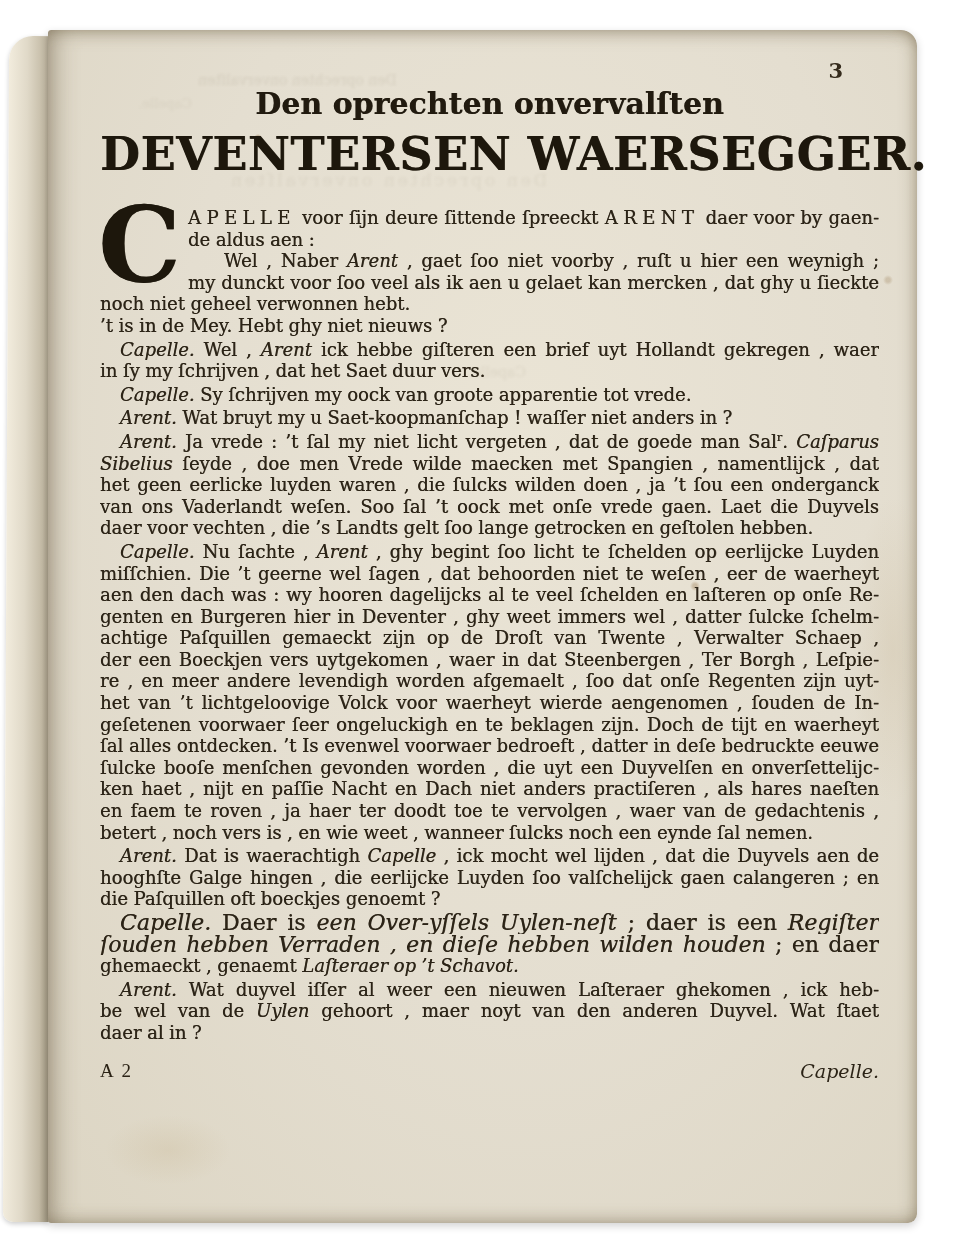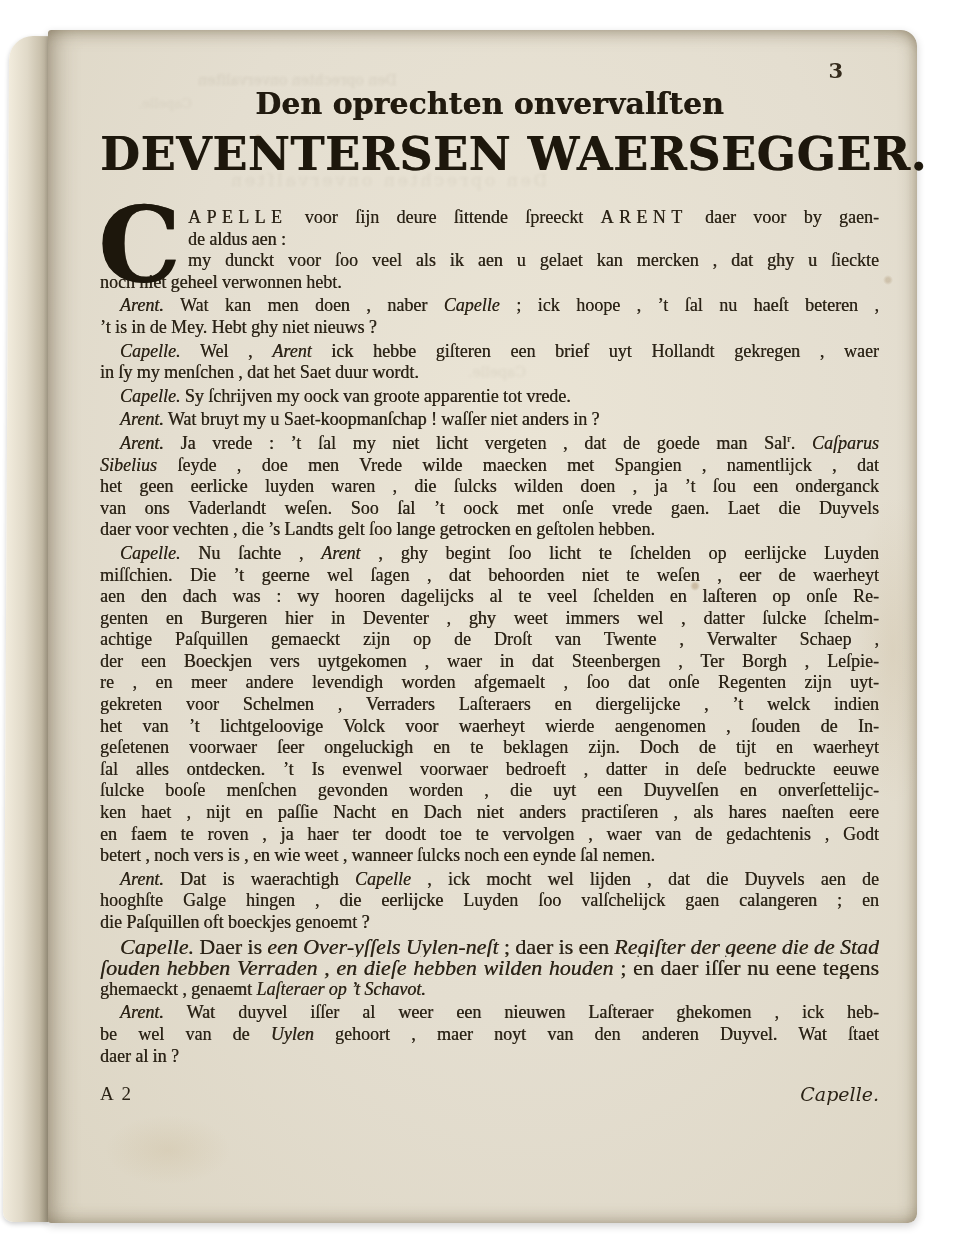--- a/index.html
+++ b/index.html
@@ -39,21 +39,21 @@
   .pagenum{position:absolute;top:28px;right:74px;font-size:21px;font-weight:700;color:#352b1c;}
   .running-header{margin-top:56px;text-align:center;font-size:30px;font-weight:700;color:#211a0f;
     text-shadow:.4px 0 rgba(33,26,15,.8);}
   .page-title{margin-top:6px;font-size:46px;font-weight:700;letter-spacing:.5px;
     white-space:nowrap;color:#1d170c;text-shadow:.5px 0 rgba(29,23,12,.85);}
   .bodyblock{position:relative;margin-top:26px;font-size:18px;color:#2b2316;
     text-shadow:.35px 0 rgba(38,30,18,.75);}
   .dropcap{position:absolute;left:-2px;top:-13px;font-size:104px;line-height:1;font-weight:700;
     color:#1d170c;text-shadow:.6px 0 rgba(29,23,12,.9);}
   .line{height:21.6px;line-height:21.6px;overflow:hidden;
-        text-align:justify;text-align-last:justify;word-spacing:-.01em;font-family:Liberation Serif, serif;}
+        text-align:justify;text-align-last:justify;word-spacing:-.01em;}
   .line.end{text-align-last:left;}
   .line.bc{padding-left:88px;}
   .line.in{text-indent:20px;margin-top:2px;}
   .line.in2{text-indent:36px;}
   .line.sm{font-size:22px;}
   .i{font-style:italic;}
   .sc{letter-spacing:.30em;}
   sup{font-size:.62em;vertical-align:super;line-height:0;}
   .footer{position:relative;margin-top:16px;height:26px;font-size:19px;}
   .sig{position:absolute;left:0;right:0;text-align:left;letter-spacing:2px;color:#2b2316;font-family:Liberation Serif, serif;}
@@ -74,41 +74,40 @@
     <div class="pagenum">3</div>
 
     <div class="running-header">Den oprechten onvervalſten</div>
     <div class="page-title">DEVENTERSEN WAERSEGGER.</div>
 
     <div class="bodyblock">
       <span class="dropcap">C</span>
       <div>
           <div class="line bc"><span class="sc">APELLE</span><span class="n"> voor ſijn deure ſittende ſpreeckt </span><span class="sc">ARENT</span><span class="n"> daer voor by gaen-</span></div>
           <div class="line bc end"><span class="n">de aldus aen :</span></div>
+          <div class="line bc in2"><span class="n">Wel , Naber </span><span class="i">Arent</span><span class="n"> , gaet ſoo niet voorby , ruſt u hier een weynigh ;</span></div>
           <div class="line bc"><span class="n">my dunckt voor ſoo veel als ik aen u gelaet kan mercken , dat ghy u ſieckte</span></div>
           <div class="line end"><span class="n">noch niet geheel verwonnen hebt.</span></div>
-          <div class="line in"><span class="i">Arent.</span><span class="n"> Wat kan men doen , naber </span><span class="i">Capelle</span><span class="n"> ; ick hoope , ’t ſal nu haeſt beteren ,</span></div>
           <div class="line end"><span class="n">’t is in de Mey. Hebt ghy niet nieuws ?</span></div>
           <div class="line in"><span class="i">Capelle.</span><span class="n"> Wel , </span><span class="i">Arent</span><span class="n"> ick hebbe giſteren een brief uyt Hollandt gekregen , waer</span></div>
-          <div class="line end"><span class="n">in ſy my menſchen , dat het Saet duur wordt.</span></div>
+          <div class="line end"><span class="n">in ſy my ſchrijven , dat het Saet duur vers.</span></div>
           <div class="line in end"><span class="i">Capelle.</span><span class="n"> Sy ſchrijven my oock van groote apparentie tot vrede.</span></div>
           <div class="line in end"><span class="i">Arent.</span><span class="n"> Wat bruyt my u Saet-koopmanſchap ! waſſer niet anders in ?</span></div>
           <div class="line in"><span class="i">Arent.</span><span class="n"> Ja vrede : ’t ſal my niet licht vergeten , dat de goede man Sal</span><sup>r</sup><span class="n">. </span><span class="i">Caſparus</span></div>
           <div class="line"><span class="i">Sibelius</span><span class="n"> ſeyde , doe men Vrede wilde maecken met Spangien , namentlijck , dat</span></div>
           <div class="line"><span class="n">het geen eerlicke luyden waren , die ſulcks wilden doen , ja ’t ſou een onderganck</span></div>
           <div class="line"><span class="n">van ons Vaderlandt weſen. Soo ſal ’t oock met onſe vrede gaen. Laet die Duyvels</span></div>
           <div class="line end"><span class="n">daer voor vechten , die ’s Landts gelt ſoo lange getrocken en geſtolen hebben.</span></div>
           <div class="line in"><span class="i">Capelle.</span><span class="n"> Nu ſachte , </span><span class="i">Arent</span><span class="n"> , ghy begint ſoo licht te ſchelden op eerlijcke Luyden</span></div>
           <div class="line"><span class="n">miſſchien. Die ’t geerne wel ſagen , dat behoorden niet te weſen , eer de waerheyt</span></div>
           <div class="line"><span class="n">aen den dach was : wy hooren dagelijcks al te veel ſchelden en laſteren op onſe Re-</span></div>
           <div class="line"><span class="n">genten en Burgeren hier in Deventer , ghy weet immers wel , datter ſulcke ſchelm-</span></div>
           <div class="line"><span class="n">achtige Paſquillen gemaeckt zijn op de Droſt van Twente , Verwalter Schaep ,</span></div>
           <div class="line"><span class="n">der een Boeckjen vers uytgekomen , waer in dat Steenbergen , Ter Borgh , Leſpie-</span></div>
           <div class="line"><span class="n">re , en meer andere levendigh worden afgemaelt , ſoo dat onſe Regenten zijn uyt-</span></div>
-          <div class="line"><span class="n">gekreten voor Schelmen , Verraders Laſteraers en diergelijcke , ’t welck indien</span></div>
           <div class="line"><span class="n">het van ’t lichtgeloovige Volck voor waerheyt wierde aengenomen , ſouden de In-</span></div>
           <div class="line"><span class="n">geſetenen voorwaer ſeer ongeluckigh en te beklagen zijn. Doch de tijt en waerheyt</span></div>
           <div class="line"><span class="n">ſal alles ontdecken. ’t Is evenwel voorwaer bedroeft , datter in deſe bedruckte eeuwe</span></div>
           <div class="line"><span class="n">ſulcke booſe menſchen gevonden worden , die uyt een Duyvelſen en onverſettelijc-</span></div>
           <div class="line"><span class="n">ken haet , nijt en paſſie Nacht en Dach niet anders practiſeren , als hares naeſten eere</span></div>
           <div class="line"><span class="n">en faem te roven , ja haer ter doodt toe te vervolgen , waer van de gedachtenis , Godt</span></div>
           <div class="line end"><span class="n">betert , noch vers is , en wie weet , wanneer ſulcks noch een eynde ſal nemen.</span></div>
           <div class="line in"><span class="i">Arent.</span><span class="n"> Dat is waerachtigh </span><span class="i">Capelle</span><span class="n"> , ick mocht wel lijden , dat die Duyvels aen de</span></div>
           <div class="line"><span class="n">hooghſte Galge hingen , die eerlijcke Luyden ſoo valſchelijck gaen calangeren ; en</span></div>
           <div class="line end"><span class="n">die Paſquillen oft boeckjes genoemt ?</span></div>

